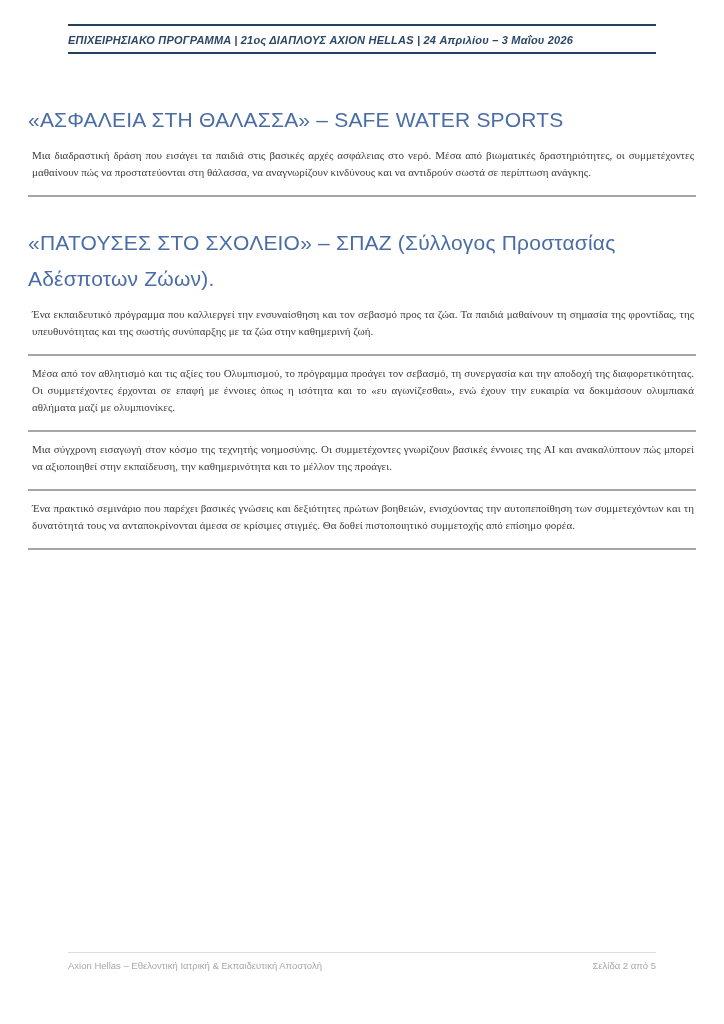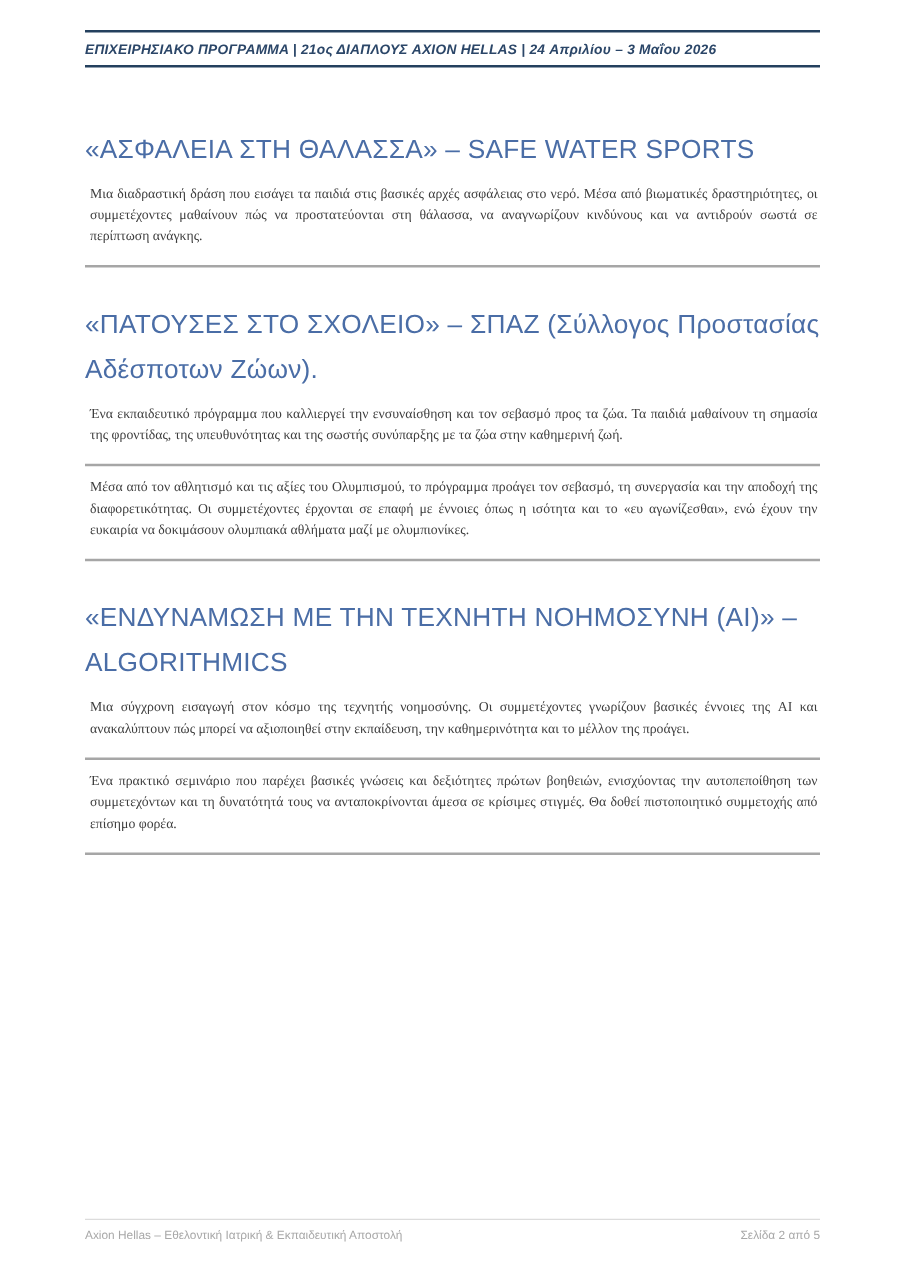--- a/index.html
+++ b/index.html
@@ -24,21 +24,21 @@
   }
   .doc-header .title {
     font-size: 11px;
     font-weight: bold;
     color: #2b4668;
     letter-spacing: 0.2px;
     white-space: nowrap;
   }
 
   
-  .content { margin: 0 68px; }
+  .content { margin: 0 28px; }
   .section h2 {
     margin: 28px 0 0 0;
     font-family: "Liberation Sans", "DejaVu Sans", sans-serif;
     font-weight: 300;
     font-size: 21px;
     line-height: 36px;
     color: #4a6da6;
     letter-spacing: 0.2px;
   }
   .section:first-of-type h2 { margin-top: 48px; }
@@ -55,21 +55,21 @@
     margin: 14px 0 0 0;
     border: none;
     border-top: 2px solid #a6a6a6;
   }
 
   
   .doc-footer {
     position: absolute;
     left: 68px;
     right: 68px;
-    top: 975px;
+    top: 952px;
     border-top: 1px solid #dcdcdc;
     padding-top: 7px;
     display: flex;
     justify-content: space-between;
     font-size: 9.5px;
     color: #a8a8a8;
   }
 </style>
 </head>
 <body>
@@ -93,21 +93,20 @@
       <p>Ένα εκπαιδευτικό πρόγραμμα που καλλιεργεί την ενσυναίσθηση και τον σεβασμό προς τα ζώα. Τα παιδιά μαθαίνουν τη σημασία της φροντίδας, της υπευθυνότητας και της σωστής συνύπαρξης με τα ζώα στην καθημερινή ζωή.</p>
       <hr>
     </section>
 
     <section class="section">
       <p>Μέσα από τον αθλητισμό και τις αξίες του Ολυμπισμού, το πρόγραμμα προάγει τον σεβασμό, τη συνεργασία και την αποδοχή της διαφορετικότητας. Οι συμμετέχοντες έρχονται σε επαφή με έννοιες όπως η ισότητα και το «ευ αγωνίζεσθαι», ενώ έχουν την ευκαιρία να δοκιμάσουν ολυμπιακά αθλήματα μαζί με ολυμπιονίκες.</p>
       <hr>
     </section>
 
     <section class="section">
-      <h2>«ΕΝΔΥΝΑΜΩΣΗ ΜΕ ΤΗΝ ΤΕΧΝΗΤΗ ΝΟΗΜΟΣΥΝΗ (AI)» – ALGORITHMICS</h2>
       <p>Μια σύγχρονη εισαγωγή στον κόσμο της τεχνητής νοημοσύνης. Οι συμμετέχοντες γνωρίζουν βασικές έννοιες της AI και ανακαλύπτουν πώς μπορεί να αξιοποιηθεί στην εκπαίδευση, την καθημερινότητα και το μέλλον της προάγει.</p>
       <hr>
     </section>
 
     <section class="section">
       <p>Ένα πρακτικό σεμινάριο που παρέχει βασικές γνώσεις και δεξιότητες πρώτων βοηθειών, ενισχύοντας την αυτοπεποίθηση των συμμετεχόντων και τη δυνατότητά τους να ανταποκρίνονται άμεσα σε κρίσιμες στιγμές. Θα δοθεί πιστοποιητικό συμμετοχής από επίσημο φορέα.</p>
       <hr>
     </section>
 
   </main>

